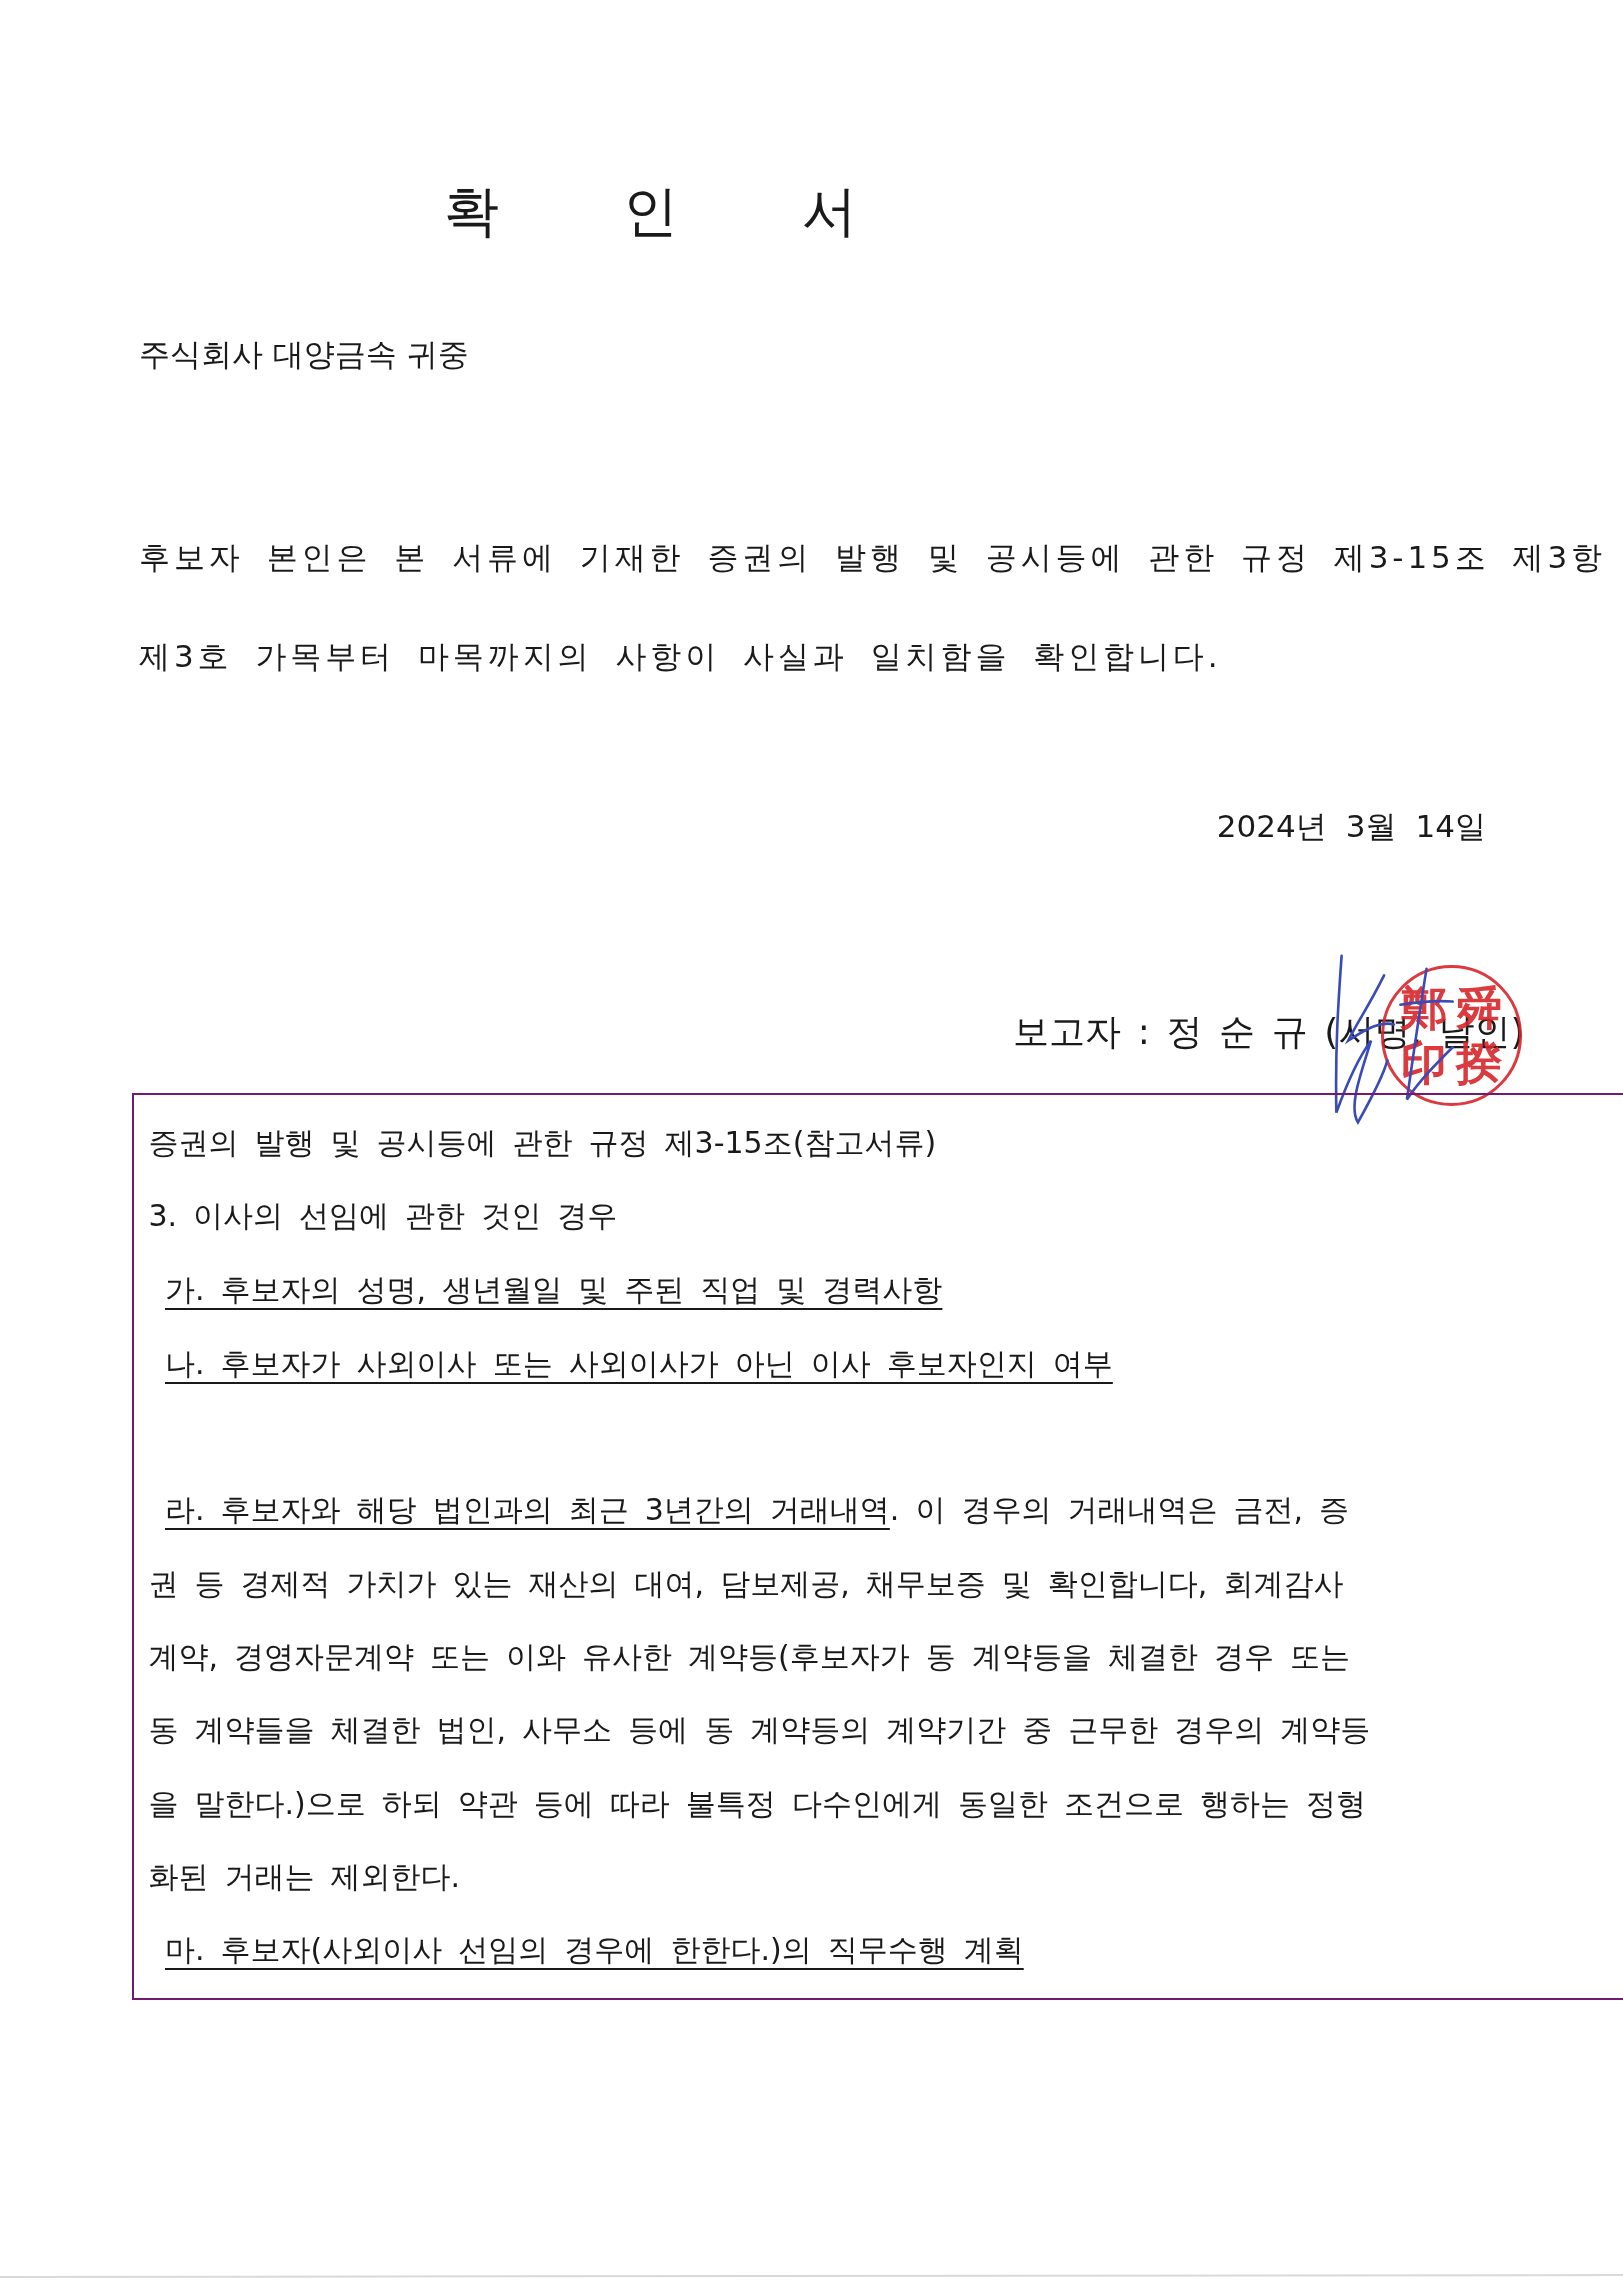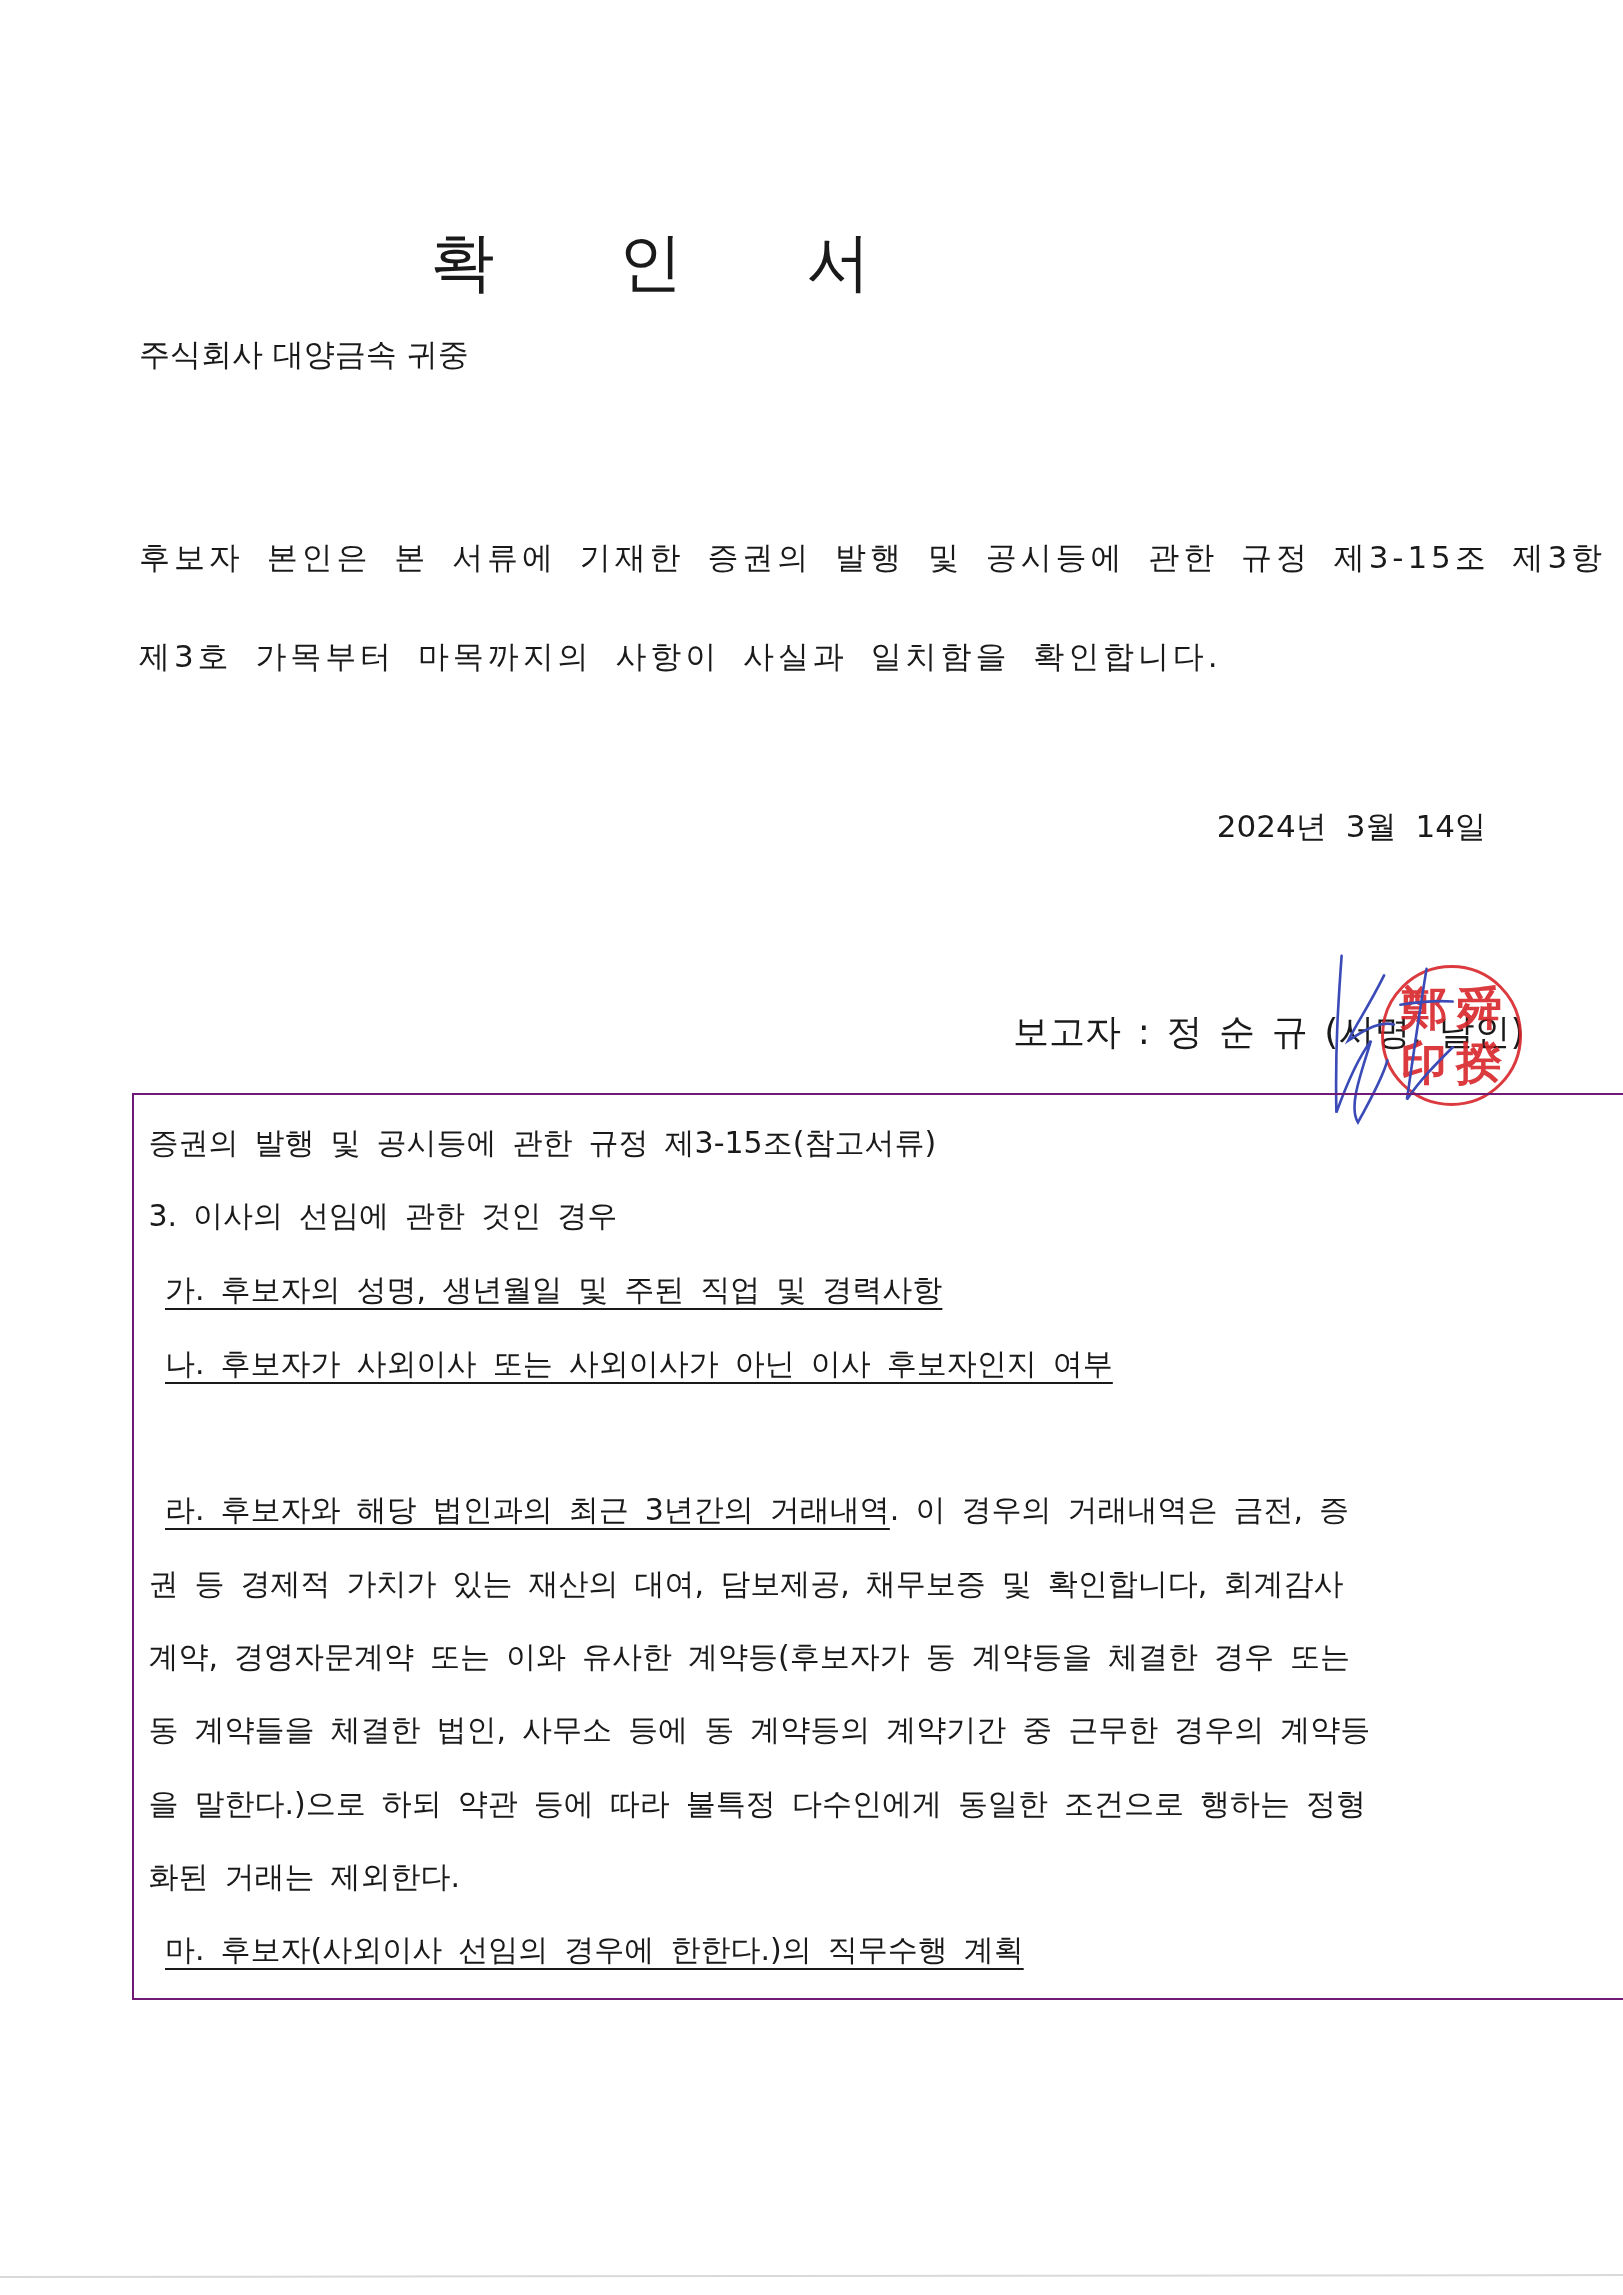--- a/index.html
+++ b/index.html
@@ -1,20 +1,20 @@
 <!DOCTYPE html>
 <html style="font-size:10.5px"><head>
 <meta charset="utf-8">
 <style>
   html, body { margin: 0; padding: 0; background: #ffffff; }
   body { width: 1623px; height: 2295px; position: relative; overflow: hidden;
          font-family: "DejaVu Sans", "Liberation Sans", sans-serif; color: #1a1a1a; }
   .abs { position: absolute; white-space: nowrap; }
-  .title { top: 175px; left: 0; width: 1301px; text-align: center; font-size: 64px;
-           letter-spacing: 0; margin-top: 44px; }
+  .title { top: 175px; left: 0; width: 1301px; text-align: center; font-size: 55px;
+           letter-spacing: 0; }
   .title span { display: inline-block; margin: 0 62px; }
   .recipient { top: 334px; left: 139px; font-size: 31px; }
   .body-line { left: 139px; font-size: 31px; letter-spacing: 3.9px; }
   .line1 { top: 537px; word-spacing: 9.2px; }
   .line2 { top: 636px; word-spacing: 9.2px; }
   .date { top: 806px; right: 137px; font-size: 31px; word-spacing: 9.2px; }
   .reporter { top: 1008px; left: 1013px; font-size: 36px; word-spacing: 5.2px; }
   .box { position: absolute; left: 132px; top: 1093px; width: 1567px; height: 907px;
          border: 2px solid #701a75; box-sizing: border-box; }
   .box-line { position: absolute; left: 14.4px; font-size: 30px; white-space: nowrap; word-spacing: 6.5px; }

